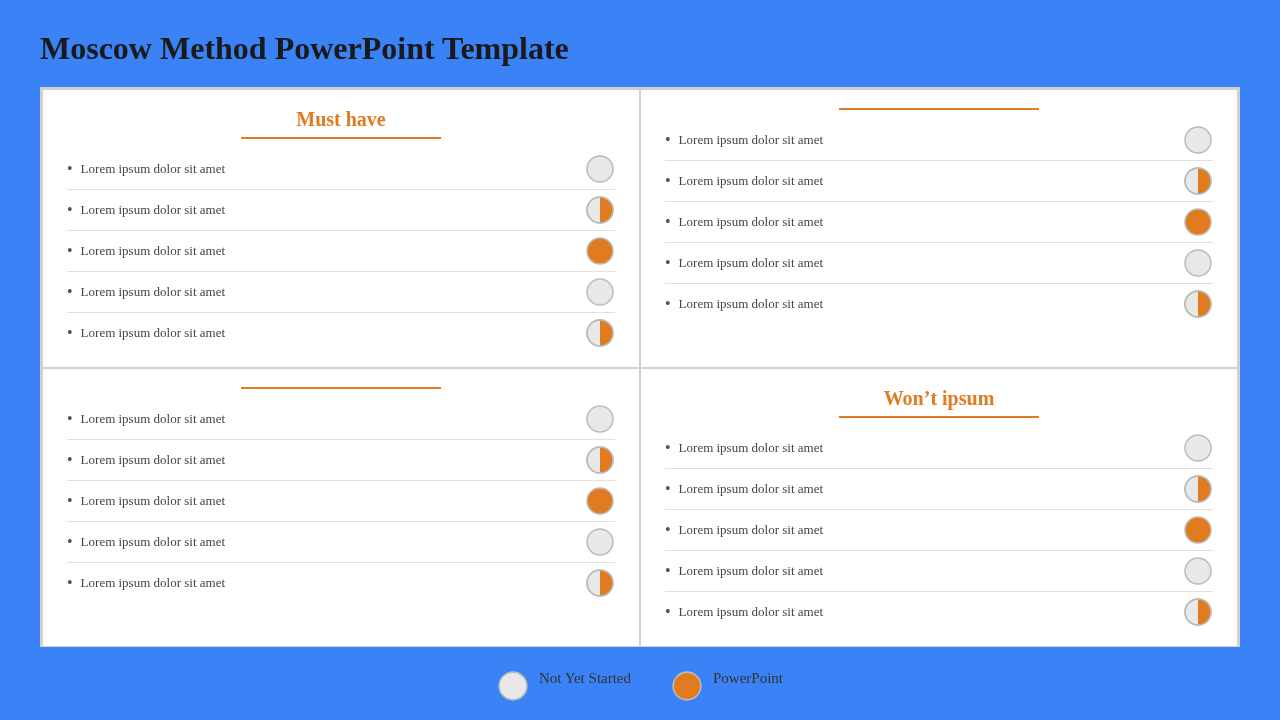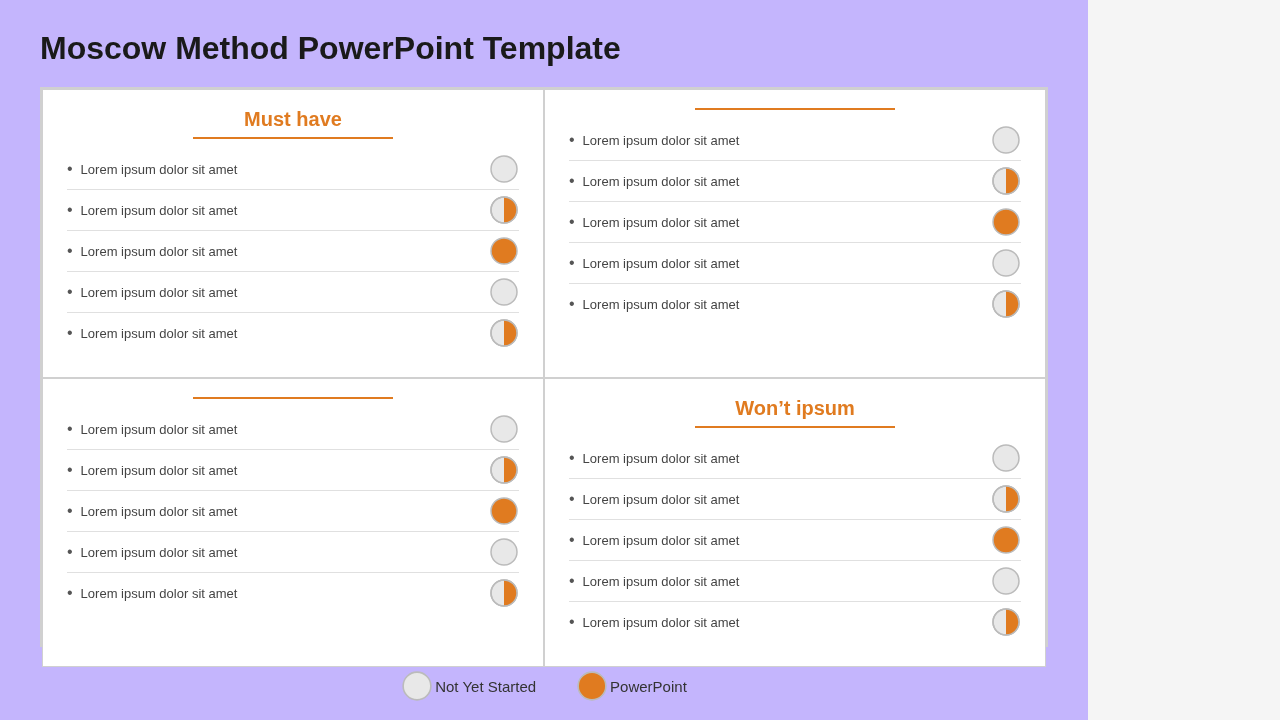--- a/index.html
+++ b/index.html
@@ -4,43 +4,44 @@
   <style>
     * { margin: 0; padding: 0; box-sizing: border-box; }
     body {
       width: 1280px;
       height: 720px;
       background: #f5f5f5;
       font-family: 'Segoe UI', Arial, sans-serif;
       overflow: hidden;
     }
     .page-container {
-      width: 1088px;
+      width: 1280px;
       height: 720px;
-      background: #c4b5fd;
+      background: #3b82f6;
       padding: 30px 40px 20px 40px;
+      font-family: Liberation Serif, serif;
     }
     .page-title {
       font-size: 32px;
       font-weight: 700;
       color: #1a1a1a;
       margin-bottom: 20px;
     }
     .grid {
       display: grid;
       grid-template-columns: 1fr 1fr;
       grid-template-rows: 1fr 1fr;
       gap: 0;
       border: 2px solid #d0d0d0;
       background: white;
       height: 560px;
     }
     .quadrant {
       background: white;
-      padding: 18px 24px 24px 24px;
+      padding: 18px 24px 14px 24px;
       border: 1px solid #d0d0d0;
       display: flex;
       flex-direction: column;
     }
     .quadrant-title {
       font-size: 20px;
       font-weight: 700;
       color: #e07b20;
       text-align: center;
       margin-bottom: 6px;
@@ -83,22 +84,22 @@
     .legend {
       display: flex;
       align-items: center;
       justify-content: center;
       gap: 40px;
       margin-top: 14px;
       height: 50px;
     }
     .legend-item {
       display: flex;
-      align-items: center;
-      gap: 2px;
+      align-items: flex-start;
+      gap: 10px;
       font-size: 15px;
       color: #333;
       font-weight: 500;
     }
     .legend-circle {
       width: 32px;
       height: 32px;
       flex-shrink: 0;
     }
   </style>

